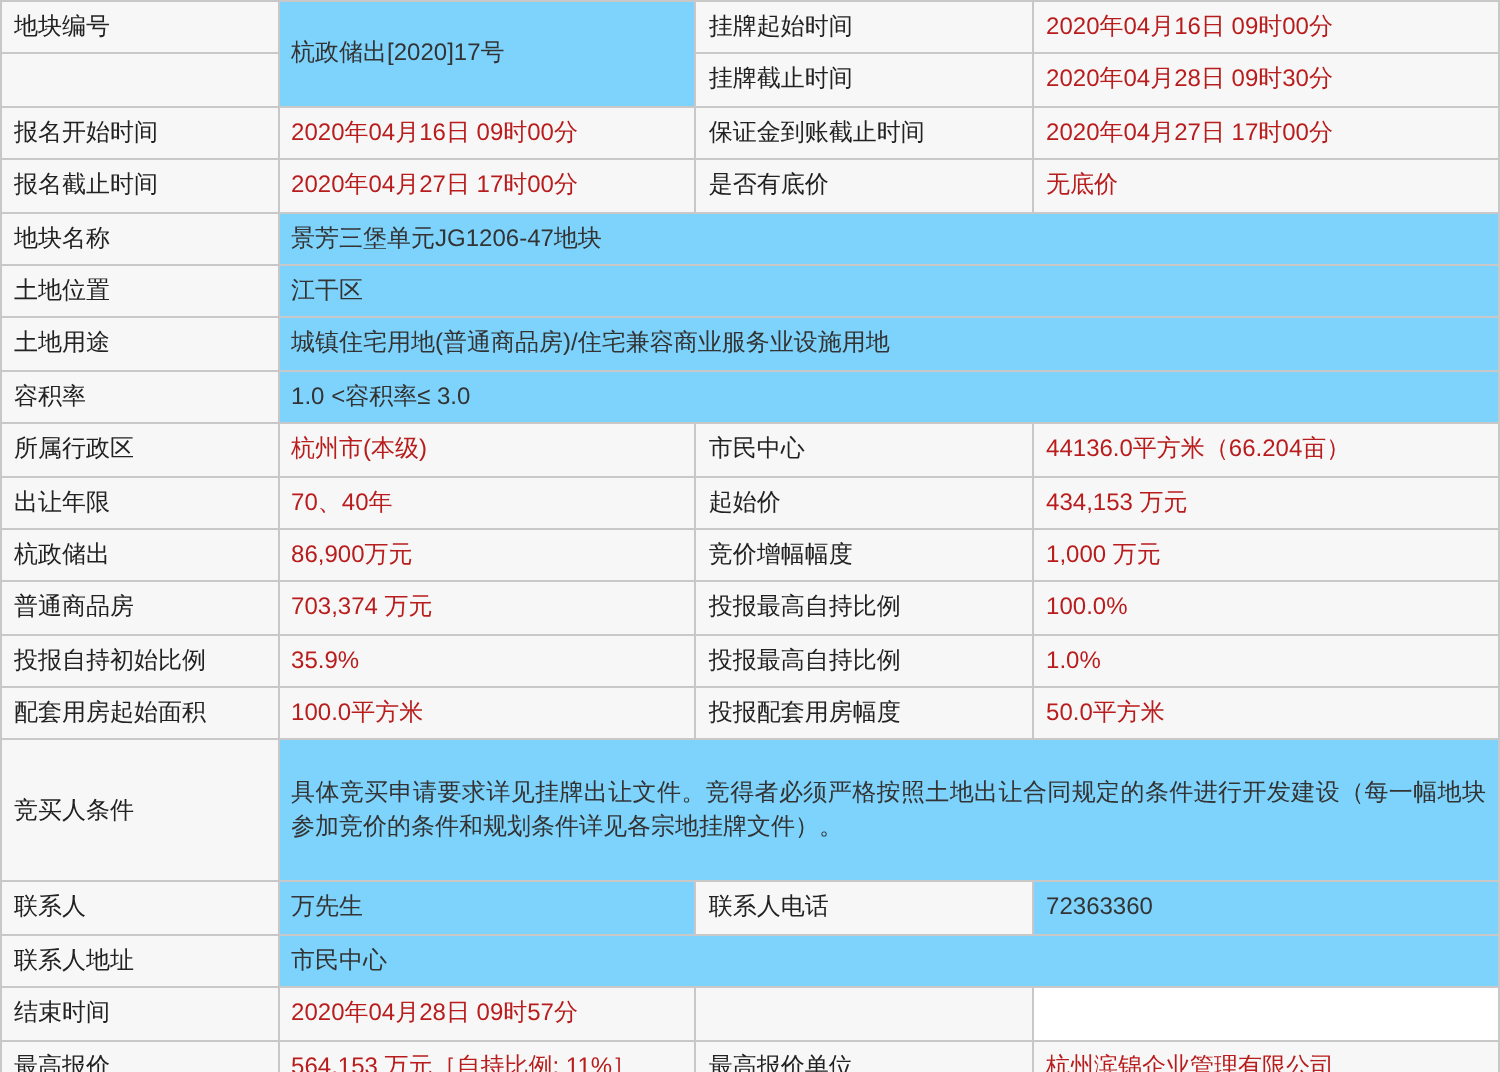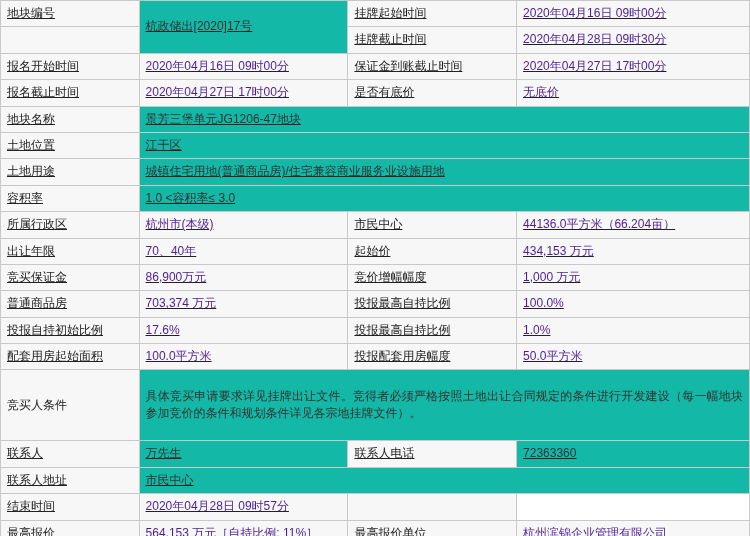--- a/index.html
+++ b/index.html
@@ -26,44 +26,44 @@
     line-height: 1.45;
     word-wrap: break-word;
     overflow: hidden;
   }
   td.label {
     background: #f7f7f7;
     color: #222222;
     white-space: nowrap;
   }
   td.value {
-    background: #14b8a6;
+    background: #7dd3fc;
     color: #333333;
   }
   td.value-alt {
     background: #f7f7f7;
-    color: #4c1d95;
+    color: #b91c1c;
     margin-top: 30px;
   }
   td.blank {
     background: #ffffff;
   }
   td.blank-alt {
     background: #f7f7f7;
   }
   .col-l1 { width: 138px; }
   .col-v1 { width: 208px; }
   .col-l2 { width: 168px; }
   .col-v2 { width: 232px; }
   .terms-text {
     line-height: 1.7;
     text-align: justify;
   }
   .tall { height: 62px; }
-  .row-h { height: 26px; text-decoration: underline; }
+  .row-h { height: 26px; }
 </style>
 </head>
 <body>
 
 <table class="land-table">
   <colgroup>
     <col class="col-l1">
     <col class="col-v1">
     <col class="col-l2">
     <col class="col-v2">
@@ -114,34 +114,34 @@
       <td class="label">市民中心</td>
       <td class="value-alt">44136.0平方米（66.204亩）</td>
     </tr>
     <tr class="row-h">
       <td class="label">出让年限</td>
       <td class="value-alt">70、40年</td>
       <td class="label">起始价</td>
       <td class="value-alt">434,153 万元</td>
     </tr>
     <tr class="row-h">
-      <td class="label">竞买保证金</td>
+      <td class="label">杭政储出</td>
       <td class="value-alt">86,900万元</td>
       <td class="label">竞价增幅幅度</td>
       <td class="value-alt">1,000 万元</td>
     </tr>
     <tr class="row-h">
       <td class="label">普通商品房</td>
       <td class="value-alt">703,374 万元</td>
       <td class="label">投报最高自持比例</td>
       <td class="value-alt">100.0%</td>
     </tr>
     <tr class="row-h">
       <td class="label">投报自持初始比例</td>
-      <td class="value-alt">17.6%</td>
+      <td class="value-alt">35.9%</td>
       <td class="label">投报最高自持比例</td>
       <td class="value-alt">1.0%</td>
     </tr>
     <tr class="row-h">
       <td class="label">配套用房起始面积</td>
       <td class="value-alt">100.0平方米</td>
       <td class="label">投报配套用房幅度</td>
       <td class="value-alt">50.0平方米</td>
     </tr>
     <tr>

